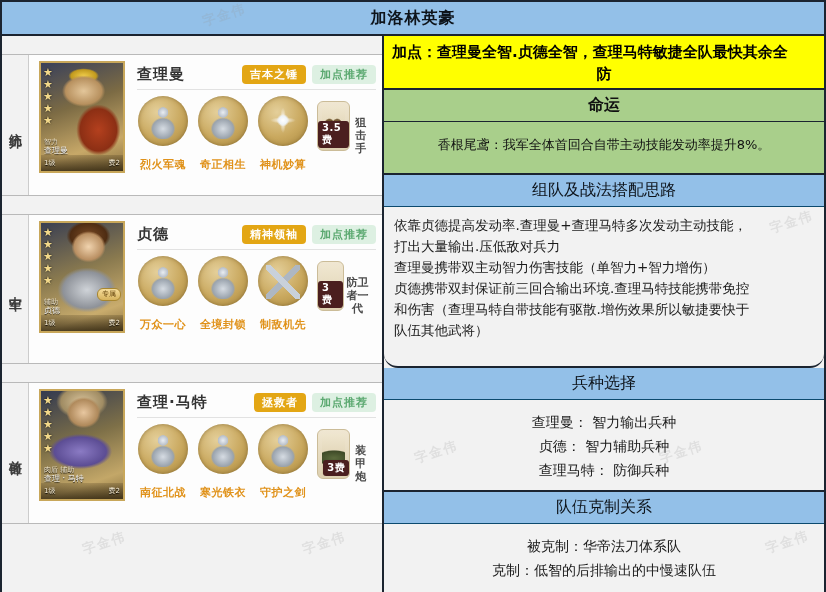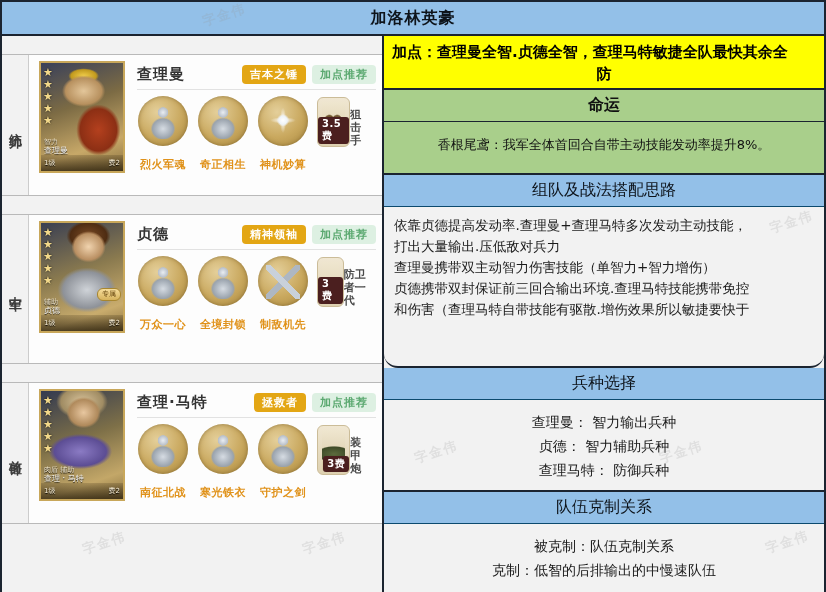--- a/index.html
+++ b/index.html
@@ -170,22 +170,22 @@
       radial-gradient(ellipse 18px 8px at 50% 62%,#6f7a4a 0%,#4d5632 75%,transparent 88%);}
   .e-tank2 .art2{background:
       radial-gradient(ellipse 20px 9px at 52% 60%,#5c6b3d 0%,#3e4a27 78%,transparent 90%),
       linear-gradient(180deg,#efe6cf 0%,#d7c8a5 100%);}
   .cost-badge{
     position:absolute;right:0;bottom:2px;
     background:#4b1f1f;color:#ffffff;font-size:10px;font-weight:bold;
     padding:1px 4px;border-radius:3px;letter-spacing:0.5px;
   }
   .e-label{
-    margin-top:12px;font-size:11px;font-weight:bold;color:#4a4a4a;
-    text-align:left;line-height:13px;
+    margin-top:20px;font-size:11px;font-weight:bold;color:#4a4a4a;
+    text-align:center;line-height:13px;
   }
   
   .sec{box-sizing:border-box;border-bottom:2px solid #1b2430;}
   .sec:last-child{border-bottom:none;}
   .sec-yellow{
     background:#ffff00;color:#000000;
     font-size:15px;font-weight:bold;line-height:22px;
     padding:5px 8px;text-align:left;
   }
   .sec-yellow .tail{display:block;text-align:center;}
@@ -431,34 +431,35 @@
       <div class="sec-head-green">命运</div>
       <div class="sec sec-body-green" style="height:54px;">香根尾鸢：我军全体首回合自带主动技能发动率提升8%。</div>
 
       <div class="sec-head-blue">组队及战法搭配思路</div>
       <div class="sec sec-body-plain" style="height:167px;position:relative;">
         <div>依靠贞德提高发动率.查理曼+查理马特多次发动主动技能，</div>
         <div>打出大量输出.压低敌对兵力</div>
         <div>查理曼携带双主动智力伤害技能（单智力+智力增伤）</div>
         <div>贞德携带双封保证前三回合输出环境.查理马特技能携带免控</div>
         <div>和伤害（查理马特自带技能有驱散.增伤效果所以敏捷要快于</div>
+        <div>队伍其他武将）</div>
         <div class="wm" style="right:10px;top:4px;">字金伟</div>
       </div>
 
       <div class="sec-head-blue">兵种选择</div>
       <div class="sec sec-body-center" style="height:92px;position:relative;">
         <div>查理曼： 智力输出兵种</div>
         <div>贞德： 智力辅助兵种</div>
         <div>查理马特： 防御兵种</div>
         <div class="wm" style="left:30px;top:40px;">字金伟</div>
         <div class="wm" style="right:120px;top:40px;">字金伟</div>
       </div>
 
       <div class="sec-head-blue">队伍克制关系</div>
       <div class="sec sec-body-center grow" style="position:relative;">
-        <div>被克制：队伍克制关系</div>
+        <div>被克制：华帝法刀体系队</div>
         <div>克制：低智的后排输出的中慢速队伍</div>
         <div class="wm" style="right:14px;top:6px;">字金伟</div>
       </div>
 
     </div>
   </div>
 </div>
 
 </body></html>

